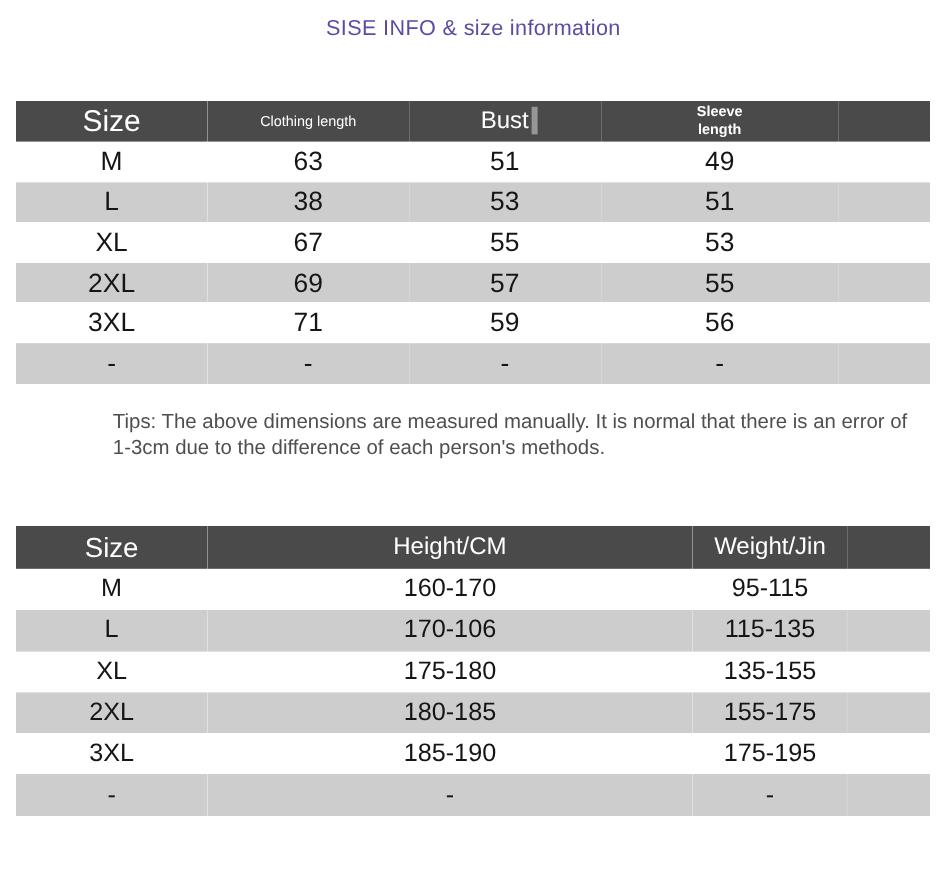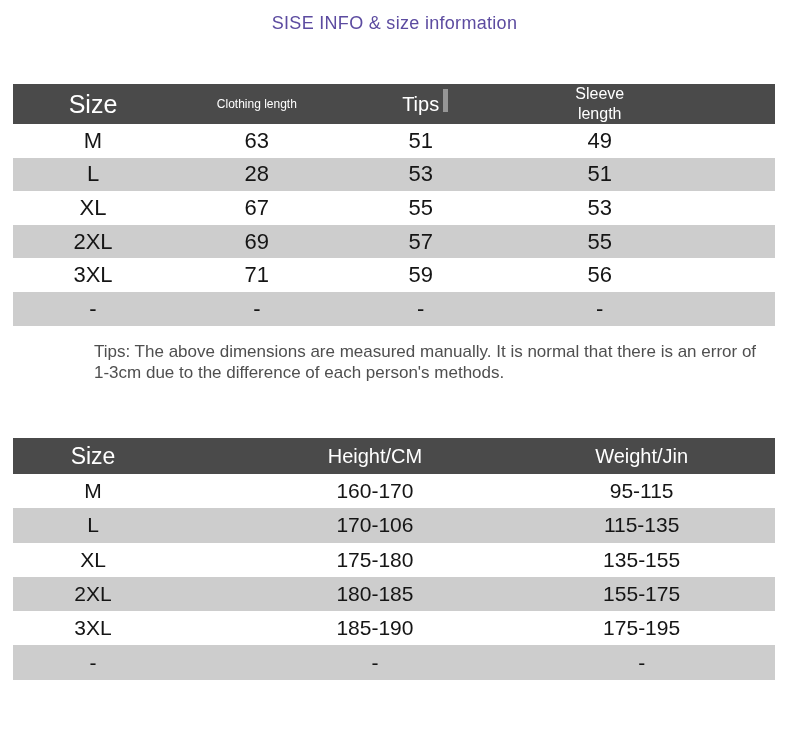--- a/index.html
+++ b/index.html
@@ -43,21 +43,21 @@
   .t1 tbody tr{height:33.6px;}
   .t2 thead tr{height:36px;}
   .t2 tbody tr{height:34.3px;}
 
   td{font-size:22px;font-weight:400;color:var(--data_text);}
   .t2 td{font-size:21px;}
 
   .t1 th.c0{font-size:25px;font-weight:400;}
   .t1 th.c1{font-size:12px;font-weight:400;}
   .t1 th.c2{font-size:20px;font-weight:400;}
-  .t1 th.c3{font-size:16px;font-weight:400;white-space:pre-line;line-height:1.25;}
+  .t1 th.c3{font-size:12px;font-weight:700;white-space:pre-line;line-height:1.25;}
   .t2 th.c0{font-size:23px;font-weight:400;}
   .t2 th.c1,.t2 th.c2{font-size:20px;font-weight:400;}
 
   .cursor-artifact{
     position:absolute;left:430px;top:5px;
     width:5px;height:23px;
     background:#969696;
   }
 
   .tips{
@@ -87,37 +87,37 @@
         <col style="width:21%">
           <col style="width:22%">
           <col style="width:21%">
           <col style="width:26%">
           <col style="width:10%">
       </colgroup>
       <thead>
         <tr>
             <th class="c0">Size</th>
             <th class="c1">Clothing length</th>
-            <th class="c2">Tips</th>
+            <th class="c2">Bust</th>
             <th class="c3">Sleeve
 length</th>
             <th class="filler"></th>
           </tr>
       </thead>
       <tbody>
           <tr>
             <td class="c0">M</td>
             <td class="c1">63</td>
             <td class="c2">51</td>
             <td class="c3">49</td>
             <td class="filler"></td>
           </tr>
           <tr>
             <td class="c0">L</td>
-            <td class="c1">28</td>
+            <td class="c1">38</td>
             <td class="c2">53</td>
             <td class="c3">51</td>
             <td class="filler"></td>
           </tr>
           <tr>
             <td class="c0">XL</td>
             <td class="c1">67</td>
             <td class="c2">55</td>
             <td class="c3">53</td>
             <td class="filler"></td>

